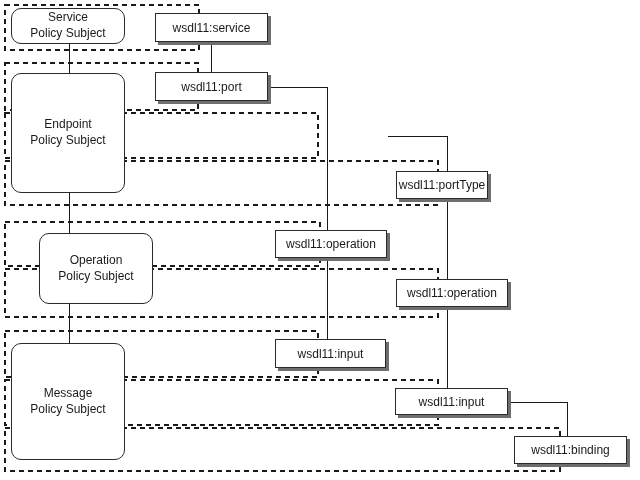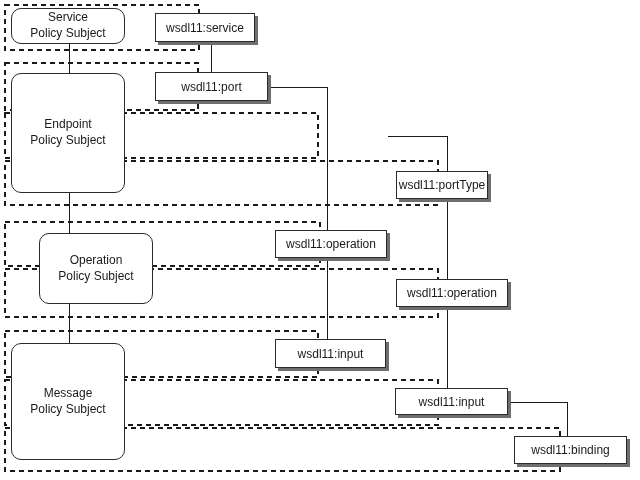--- a/index.html
+++ b/index.html
@@ -44,21 +44,21 @@
 
     <line class="conn" x1="69" y1="44" x2="69" y2="73"></line>
     <line class="conn" x1="69" y1="193" x2="69" y2="233"></line>
     <line class="conn" x1="69" y1="304" x2="69" y2="343"></line>
     <line class="conn" x1="211" y1="42" x2="211" y2="72"></line>
     <polyline class="conn" points="268,87 327,87 327,339"></polyline>
     <polyline class="conn" points="388,136 447,136 447,389"></polyline>
     <polyline class="conn" points="508,402 567,402 567,436"></polyline>
   </svg>
 
-  <div class="el" style="left:155px;top:13px;width:100px;height:29px;">wsdl11:service</div>
+  <div class="el" style="left:155px;top:13px;width:113px;height:29px;">wsdl11:service</div>
   <div class="el" style="left:155px;top:72px;width:113px;height:29px;">wsdl11:port</div>
   <div class="el" style="left:396px;top:171px;width:92px;height:28px;">wsdl11:portType</div>
   <div class="el" style="left:275px;top:230px;width:112px;height:28px;">wsdl11:operation</div>
   <div class="el" style="left:396px;top:279px;width:112px;height:28px;">wsdl11:operation</div>
   <div class="el" style="left:275px;top:339px;width:111px;height:29px;">wsdl11:input</div>
   <div class="el" style="left:395px;top:388px;width:113px;height:27px;">wsdl11:input</div>
   <div class="el" style="left:514px;top:436px;width:113px;height:28px;">wsdl11:binding</div>
 
   <div class="ps" style="left:11px;top:8px;width:114px;height:36px;">Service
 Policy Subject</div>

